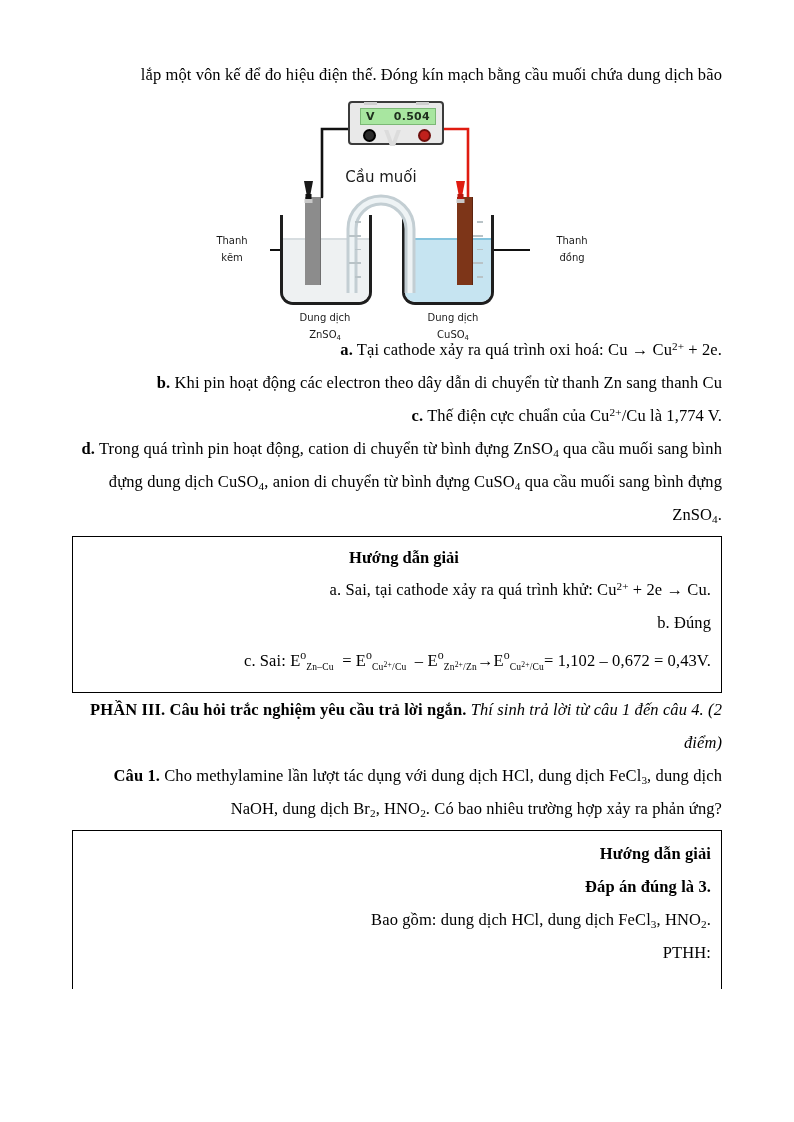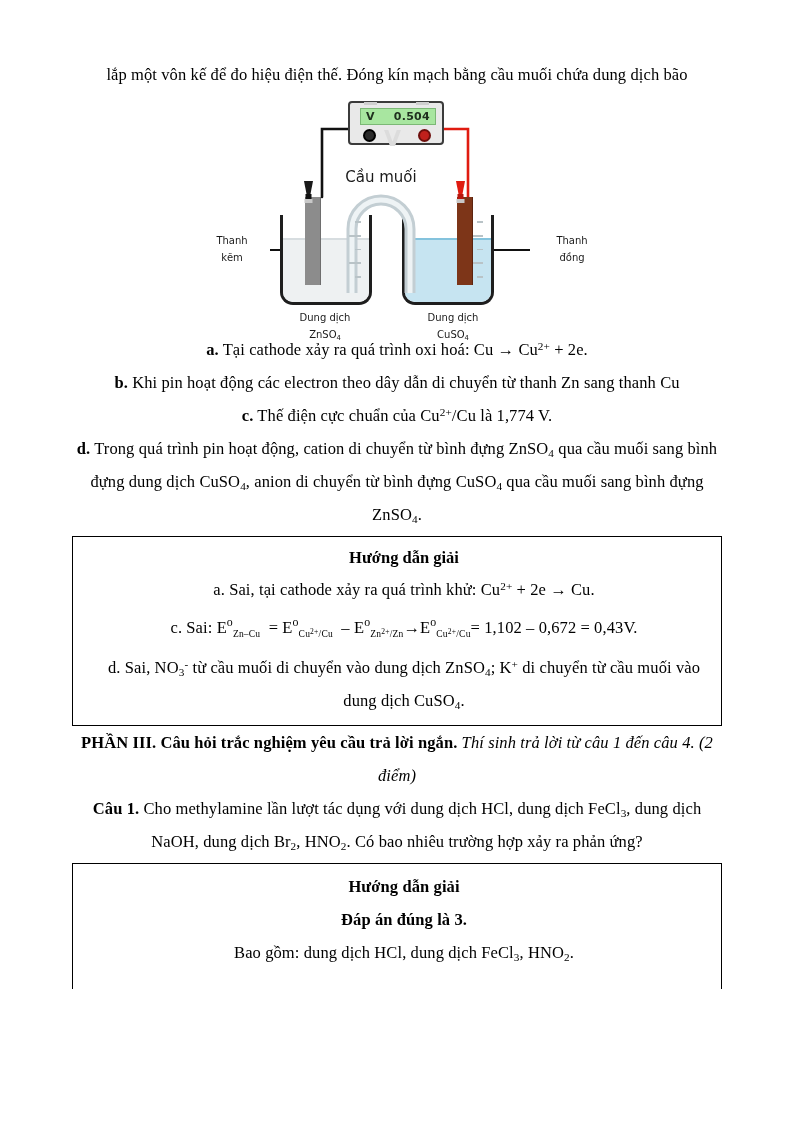--- a/index.html
+++ b/index.html
@@ -26,21 +26,21 @@
   .content {
     position: absolute;
     left: 72px;
     top: 58px;
     width: 650px;
   }
   p.para {
     margin: 0 0 0 0;
     font-size: 16.5px;
     line-height: 33px;
-    text-align: center;
+    text-align: right;
     letter-spacing: 0.1px;
   }
   .bold { font-weight: bold; }
   .ital { font-style: italic; }
   sub, sup {
     font-size: 0.68em;
     line-height: 0;
   }
   sub { vertical-align: -0.28em; }
   sup { vertical-align: 0.45em; }
@@ -356,38 +356,37 @@
     </p>
     <p class="para">
       <span class="bold">d.</span><span> Trong quá trình pin hoạt động, cation di chuyển từ bình đựng ZnSO</span><sub>4</sub><span> qua cầu muối sang bình đựng dung dịch CuSO</span><sub>4</sub><span>, anion di chuyển từ bình đựng CuSO</span><sub>4</sub><span> qua cầu muối sang bình đựng ZnSO</span><sub>4</sub><span>.</span>
     </p>
 
     <div class="box">
       <p class="box-title-center">Hướng dẫn giải</p>
       <p class="para">
         <span>a. Sai, tại cathode xảy ra quá trình khử: Cu</span><sup>2+</sup><span> + 2e → Cu.</span>
       </p>
+      <p class="para">b. Đúng</p>
       <p class="para eq">
         <span>c. Sai: </span><span><span>E</span><span class="deg">o</span><span class="eqsub">Zn–Cu</span></span>&nbsp; <span>=</span> <span><span>E</span><span class="deg">o</span><span class="eqsub"><span>Cu</span><sup>2+</sup><span>/Cu</span></span></span>&nbsp; <span>–</span> <span><span>E</span><span class="deg">o</span><span class="eqsub"><span>Zn</span><sup>2+</sup><span>/Zn</span></span></span><span>→</span><span><span>E</span><span class="deg">o</span><span class="eqsub"><span>Cu</span><sup>2+</sup><span>/Cu</span></span></span><span>= 1,102  –  0,672  =  0,43V.</span>
-      </p>
-      <p class="para">
-        <span>d. Sai, NO</span><sub>3</sub><sup>-</sup><span> từ cầu muối di chuyển vào dung dịch ZnSO</span><sub>4</sub><span>; K</span><sup>+</sup><span> di chuyển từ cầu muối vào dung dịch CuSO</span><sub>4</sub><span>.</span>
       </p>
     </div>
 
     <p class="para">
       <span class="bold">PHẦN III. Câu hỏi trắc nghiệm yêu cầu trả lời ngắn.</span><span class="ital"> Thí sinh trả lời từ câu 1 đến câu 4. (2 điểm)</span>
     </p>
 
     <p class="para">
       <span class="bold">Câu 1.</span><span> Cho methylamine lần lượt tác dụng với dung dịch HCl, dung dịch FeCl</span><sub>3</sub><span>, dung dịch NaOH, dung dịch Br</span><sub>2</sub><span>, HNO</span><sub>2</sub><span>. Có bao nhiêu trường hợp xảy ra phản ứng?</span>
     </p>
 
     <div class="box" style="border-bottom:none; padding-bottom:20px;">
       <p class="para bold">Hướng dẫn giải</p>
       <p class="para bold">Đáp án đúng là 3.</p>
       <p class="para">
         <span>Bao gồm: dung dịch HCl, dung dịch FeCl</span><sub>3</sub><span>, HNO</span><sub>2</sub><span>.</span>
       </p>
+      <p class="para">PTHH:</p>
     </div>
 
   </div>
 </div>
 
 </body></html>

